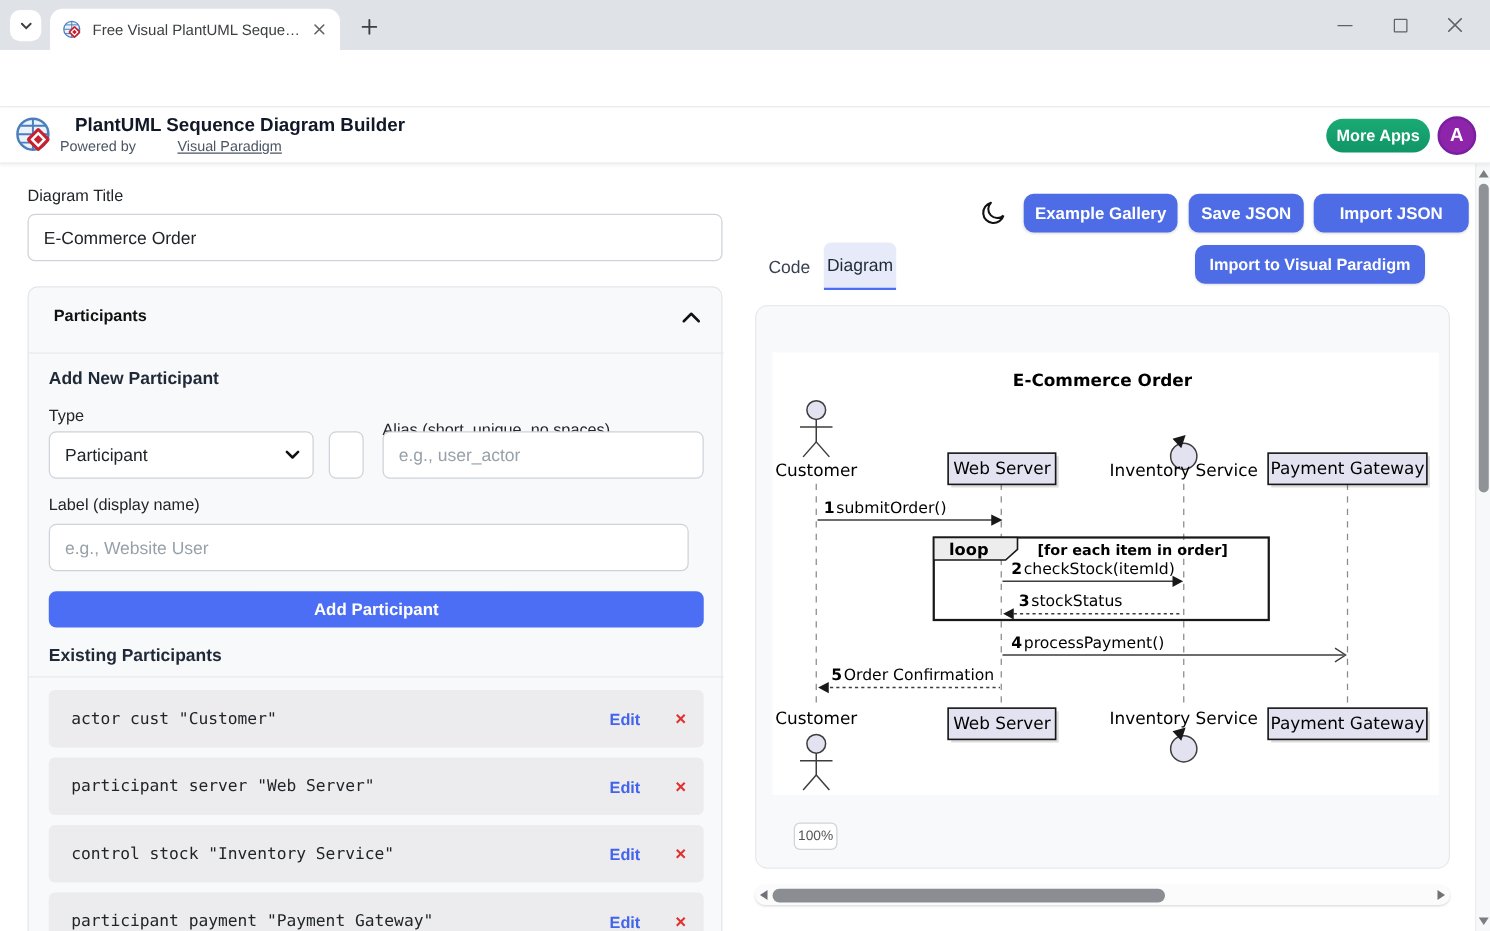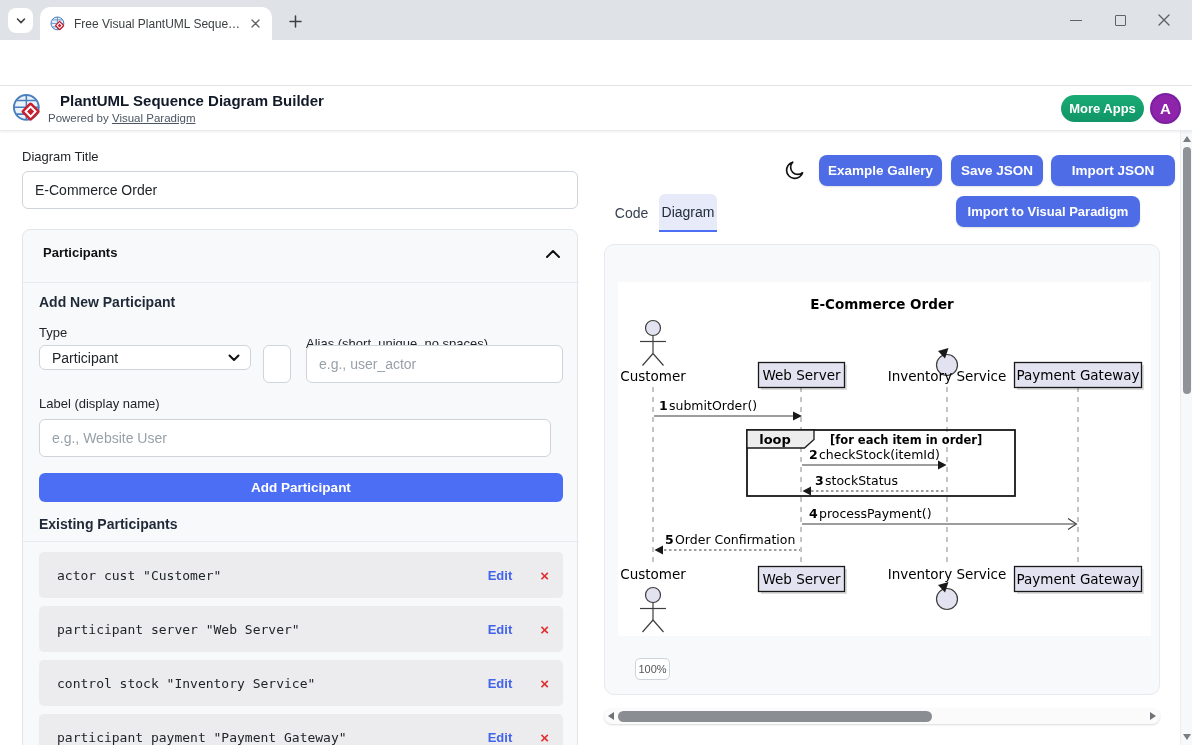--- a/index.html
+++ b/index.html
@@ -27,21 +27,21 @@
   .url { font-size:13.5px; color:#1f2328; margin-left:10px; flex:1; white-space:nowrap; overflow:hidden; }
   .obtn { width:28px; height:28px; display:flex; align-items:center; justify-content:center; }
   .extbtn { position:absolute; top:51px; width:26px; height:26px; display:flex; align-items:center; justify-content:center; }
   .tealavatar { position:absolute; left:1120px; top:50px; width:27px; height:27px; border-radius:50%; background:#119b90; color:#fff; font-size:13px; font-weight:bold; display:flex; align-items:center; justify-content:center; }
   .divbar { position:absolute; left:1106px; top:53px; width:2px; height:20px; background:#c6dafc; border-radius:1px; }
 
   
   .appheader { position:absolute; left:0; top:86px; width:1192px; height:45px; background:#fff; border-bottom:1px solid #e8eaed; box-shadow:0 1px 3px rgba(0,0,0,.07); z-index:5; }
   .apptitle { position:absolute; left:48px; top:6px; font-size:15px; font-weight:bold; color:#111827;margin-left:12px; }
   .powered { position:absolute; left:48px; top:26px; font-size:11.5px; color:#4b5563; }
-  .powered a { color:#4b5563; text-decoration:underline; }
+  .powered a { color:#4b5563; text-decoration:underline;margin-left:30px; }
   .moreapps { position:absolute; left:1061px; top:9px; width:83px; height:27px; border-radius:14px; background:linear-gradient(180deg,#1aab74,#109567); color:#fff; font-size:13px; font-weight:bold; }
   .pavatar { position:absolute; left:1150px; top:7px; width:31px; height:31px; border-radius:50%; background:#8e24aa; color:#fff; font-weight:bold; font-size:15px; display:flex; align-items:center; justify-content:center; border:2px solid #7b1fa2; }
 
   
   .flabel { font-size:13px; color:#212529; }
   .tinput { border:1px solid #ced4da; border-radius:6px; background:#fff; font-size:14px; color:#212529; padding:0 12px; font-family:inherit; }
   .tinput::placeholder { color:#98a1a9; }
   .card { position:absolute; left:22px; top:229px; width:556px; height:620px; background:#f8f9fa; border:1px solid #e2e6ea; border-radius:8px; }
   .cardhead { position:absolute; left:20px; top:15px; font-size:13px; font-weight:bold; color:#111; }
   .hr { position:absolute; left:0; width:556px; height:1px; background:#e7eaee; }
@@ -204,21 +204,21 @@
           <path d="M2 9 L8 3 L14 9" fill="none" stroke="#111" stroke-width="2" stroke-linecap="round" stroke-linejoin="round"></path>
         </svg>
     </button>
     <div class="hr" style="top:52px;"></div>
 
     <div class="abs subhead" style="left:16px; top:64px;">Add New Participant</div>
 
     <div class="abs flabel" style="left:16px; top:95px;">Type</div>
     <div class="abs flabel" style="left:283px; top:95px;margin-top:11px;">Alias (short, unique, no spaces)</div>
 
-    <div class="fakeselect" style="left:16px; top:115px; width:212px; height:25px;">
+    <div class="fakeselect" style="left:16px; top:115px; width:212px; height:38px;">
       <span>Participant</span>
       <svg width="12" height="8" viewBox="0 0 12 8">
           <path d="M1.5 1.5 L6 6 L10.5 1.5" fill="none" stroke="#111" stroke-width="2" stroke-linecap="round" stroke-linejoin="round"></path>
         </svg>
     </div>
     <div class="abs" style="left:240px; top:115px; width:28px; height:38px; background:#fff; border:1px solid #ced4da; border-radius:6px;"></div>
     <input class="abs tinput" style="left: 283px; top: 115px; width: 257px; height: 38px;" placeholder="e.g., user_actor">
 
     <div class="abs flabel" style="left:16px; top:166px;">Label (display name)</div>
     <input class="abs tinput" style="left: 16px; top: 189px; width: 512px; height: 38px;" placeholder="e.g., Website User">

